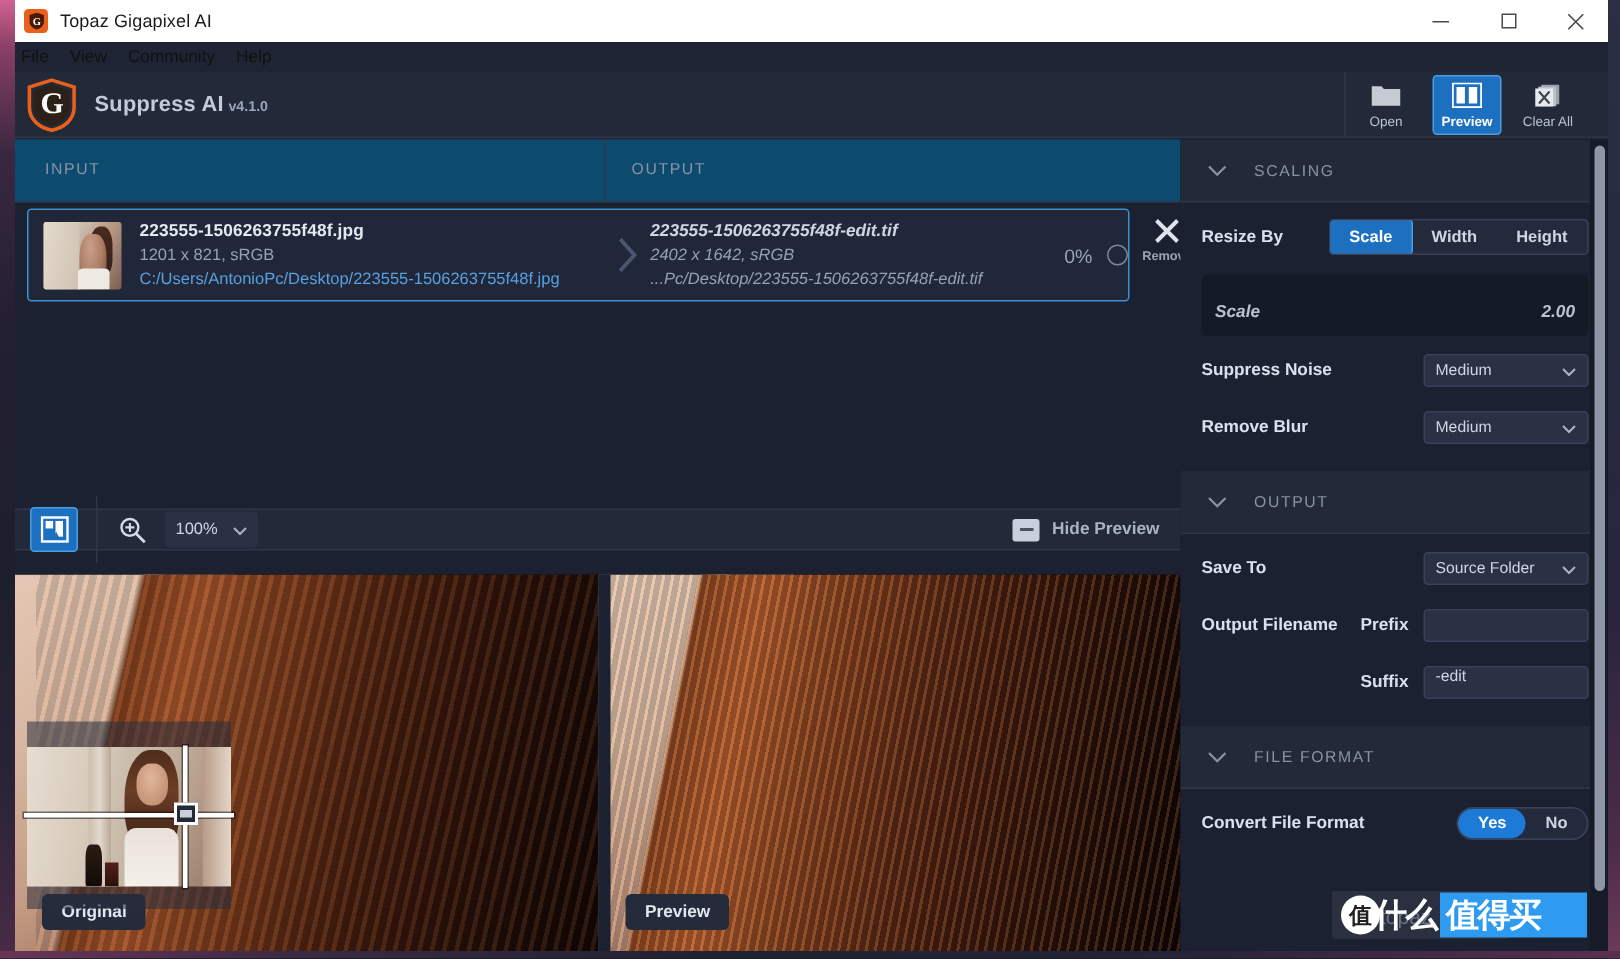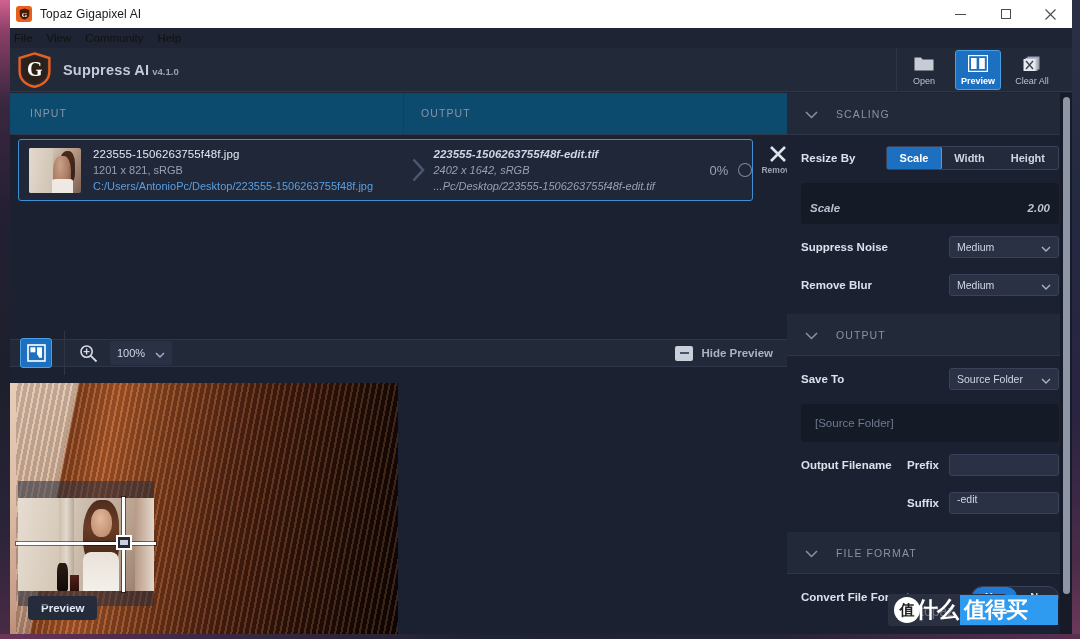--- a/index.html
+++ b/index.html
@@ -159,21 +159,21 @@
   .thumb .dress {
     position: absolute; left: 44%; bottom: 0; width: 40%; height: 30%;
     background: #efe9e4; border-radius: 18% 18% 0 0;
   }
   .thumb .wall {
     position: absolute; left: 0; top: 0; width: 46%; height: 100%;
     background: linear-gradient(100deg,#e3d9cd,#cfc2b2);
   }
   .fileinfo-in { margin-left: 12px; width: 318px; }
   .fn {
-    font-size: 11.5px; font-weight: normal; color: #e4e9f2; letter-spacing: .1px;
+    font-size: 11.5px; font-weight: bold; color: #e4e9f2; letter-spacing: .1px;
   }
   .fmeta { font-size: 11px; color: #97a1b4; margin-top: 4px; }
   .fpath { font-size: 11px; color: #5a9fe0; margin-top: 4px; }
   .arrow-sep { width: 30px; display:flex; align-items:center; justify-content:center; color:#4b576e; }
   .fileinfo-out { width: 280px; }
   .fn-out {
     font-size: 11.5px; font-weight: bold; font-style: italic; color: #cfd6e3;
   }
   .fmeta-out { font-size: 11px; font-style: italic; color: #97a1b4; margin-top: 4px; }
   .fpath-out { font-size: 11px; font-style: italic; color: #97a1b4; margin-top: 4px; }
@@ -580,20 +580,25 @@
       </div>
       <div class="pb-right">
         <span class="hideico">
             <i></i>
           </span>
         <span class="hidelbl">Hide Preview</span>
       </div>
     </div>
 
     <div class="panes">
+      <div class="pane pane-l">
+        <div class="skin-l"></div>
+        <div class="hairfill-l"></div>
+        <div class="pane-tag">Original</div>
+      </div>
       <div class="pane-gap"></div>
       <div class="pane pane-r">
         <div class="skin-r"></div>
         <div class="hairfill-r"></div>
         <div class="pane-tag">Preview</div>
       </div>
     </div>
 
     <div class="navigator">
       <div class="nav-img">
@@ -682,23 +687,20 @@
         <span class="lab">Save To</span>
         <span class="ctl dd w110">
           <span class="v">Source Folder</span>
           <span class="c">
             <svg width="10" height="6" viewBox="0 0 10 6">
                 <path d="M1 1 L5 5 L9 1" fill="none" stroke="#aab3c4" stroke-width="1.4"></path>
               </svg>
           </span>
         </span>
       </div>
-      <div class="pathbox">
-        <span class="ph">[Source Folder]</span>
-      </div>
       <div class="row">
         <span class="lab">Output Filename</span>
         <span class="sublab">Prefix</span>
         <span class="txtin">
           <span class="v"></span>
         </span>
       </div>
       <div class="row">
         <span class="sublab">Suffix</span>
         <span class="txtin">

